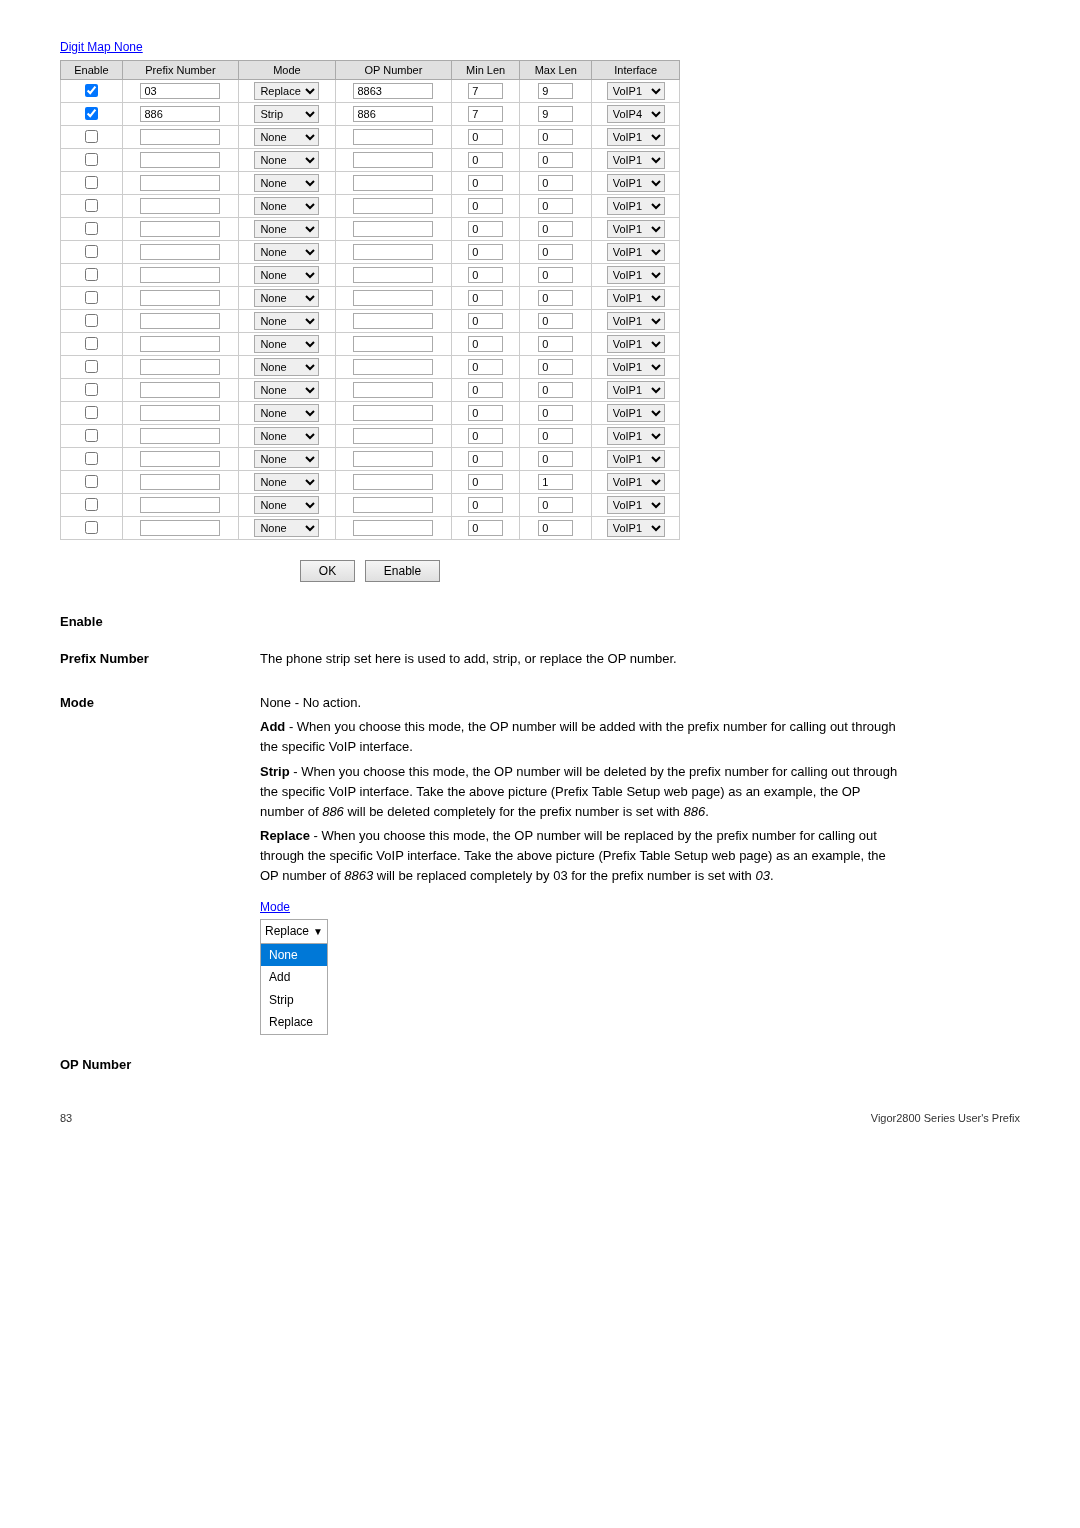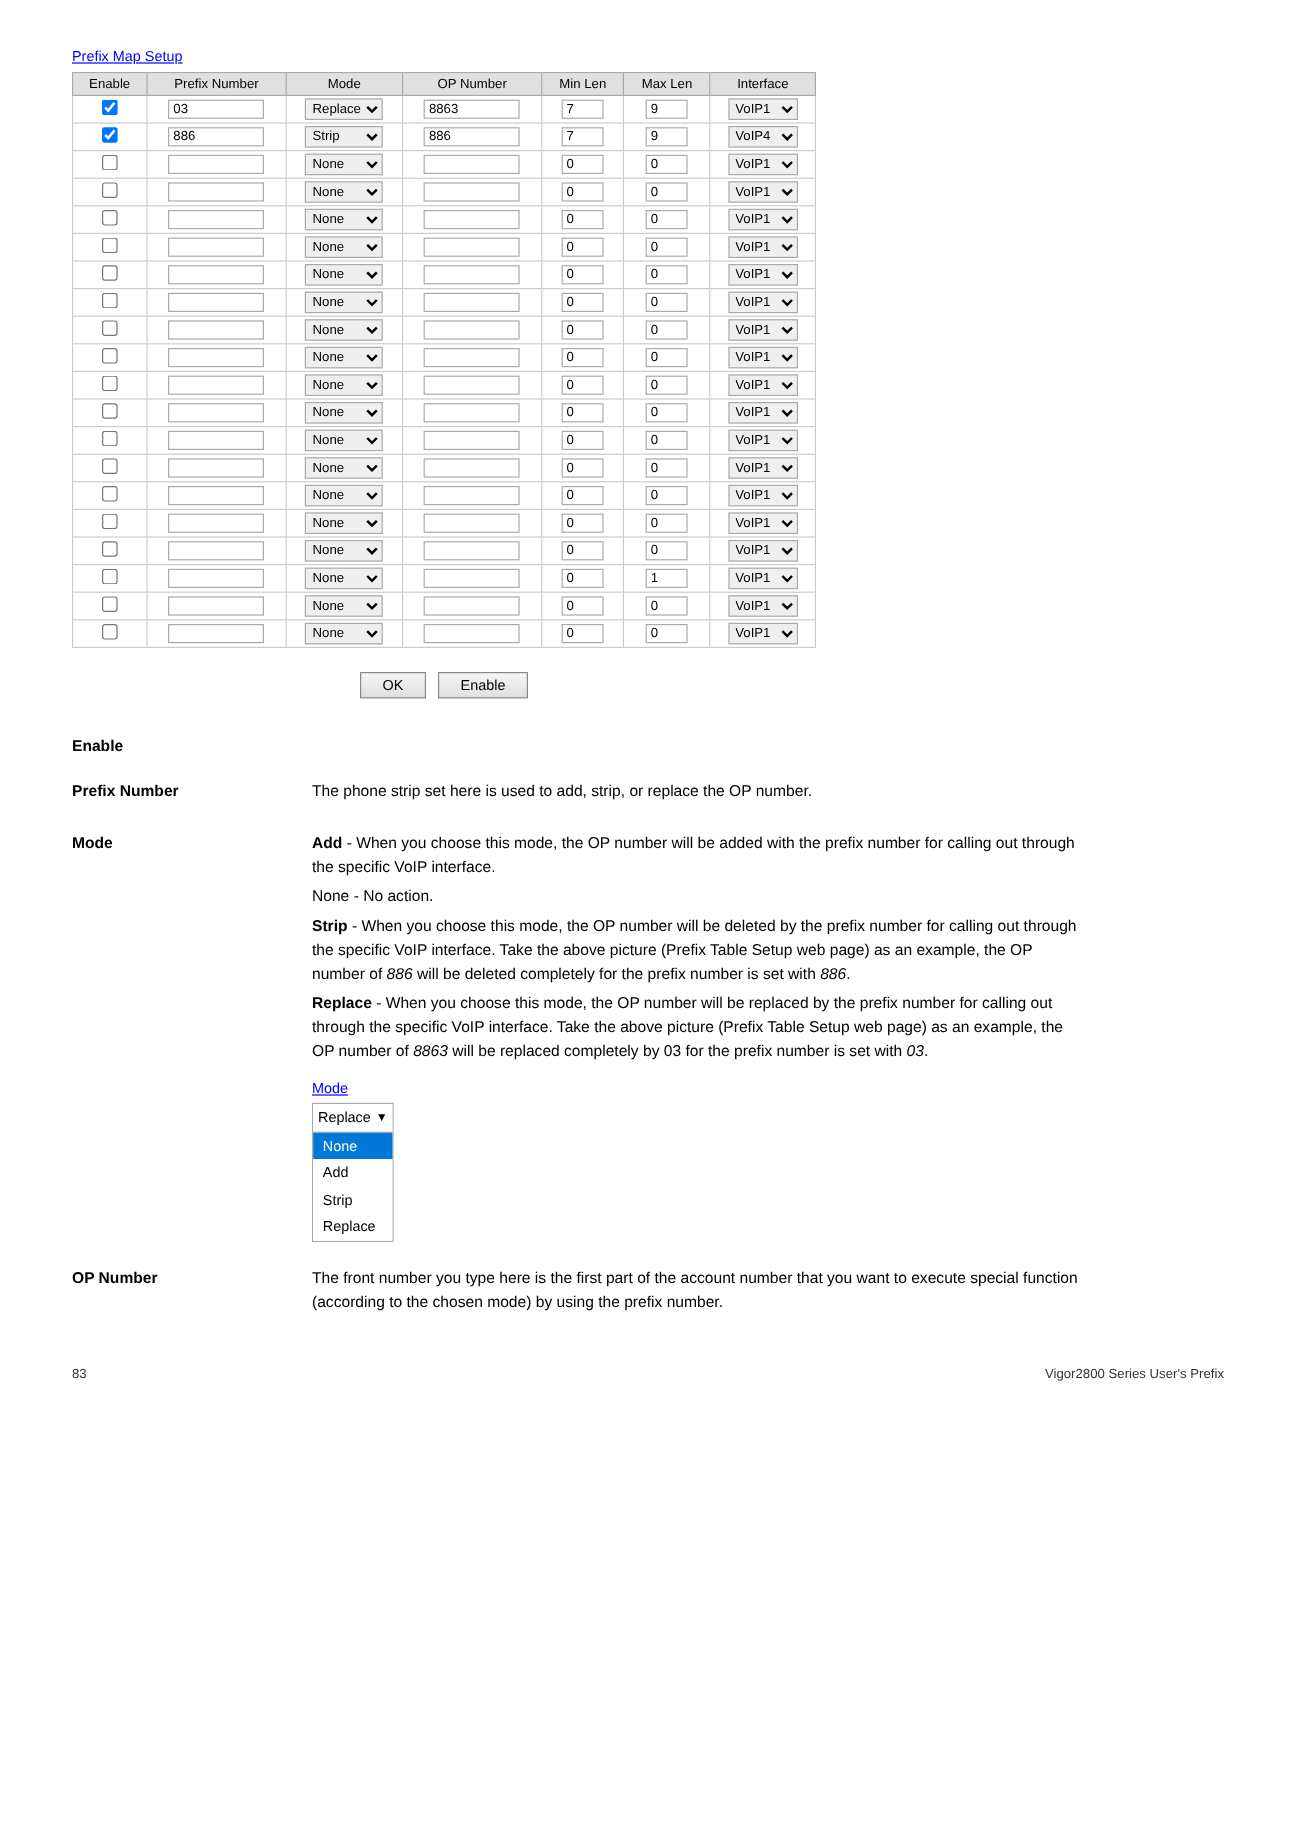--- a/index.html
+++ b/index.html
@@ -157,21 +157,21 @@
       margin-top: 40px;
       font-size: 11px;
       color: #333;
       border-top: none;
     }
   </style>
 </head>
 <body>
 
 <div class="digit-map-section">
-  <span class="digit-map-title">Prefix Map Setup</span>
+  <span class="digit-map-title">Digit Map None</span>
 
   <table class="digit-map-table">
     <thead>
       <tr>
         <th>Enable</th>
         <th>Prefix Number</th>
         <th>Mode</th>
         <th>OP Number</th>
         <th>Min Len</th>
         <th>Max Len</th>
@@ -377,22 +377,22 @@
   <div class="help-row">
     <div class="help-label">Prefix Number</div>
     <div class="help-content">
       <p>The phone strip set here is used to add, strip, or replace the OP number.</p>
     </div>
   </div>
 
   <div class="help-row">
     <div class="help-label">Mode</div>
     <div class="help-content">
+      <p><span>None - No action.</span></p>
       <p><strong>Add</strong> - When you choose this mode, the OP number will be added with the prefix number for calling out through the specific VoIP interface.</p>
-      <p><span>None - No action.</span></p>
       <p><strong>Strip</strong> - When you choose this mode, the OP number will be deleted by the prefix number for calling out through the specific VoIP interface. Take the above picture (Prefix Table Setup web page) as an example, the OP number of <em>886</em> will be deleted completely for the prefix number is set with <em>886</em>.</p>
       <p><strong>Replace</strong> - When you choose this mode, the OP number will be replaced by the prefix number for calling out through the specific VoIP interface. Take the above picture (Prefix Table Setup web page) as an example, the OP number of <em>8863</em> will be replaced completely by 03 for the prefix number is set with <em>03</em>.</p>
 
       
       <div class="mode-dropdown-container">
         <div class="mode-dropdown-label">Mode</div>
         <div class="mode-dropdown-widget">
           <div class="mode-dropdown-header">
             <span>Replace</span>
             <span class="mode-dropdown-arrow">▼</span>
@@ -403,23 +403,20 @@
               <div class="mode-dropdown-option">Strip</div>
               <div class="mode-dropdown-option">Replace</div>
             </div>
         </div>
       </div>
     </div>
   </div>
 
   <div class="help-row">
     <div class="help-label">OP Number</div>
-    <div class="help-content">
-      <p>The front number you type here is the first part of the account number that you want to execute special function (according to the chosen mode) by using the prefix number.</p>
-    </div>
   </div>
 
 </div>
 
 <div class="footer">
   <span>83</span>
   <span>Vigor2800 Series  User's Prefix</span>
 </div>
 
 </body></html>

